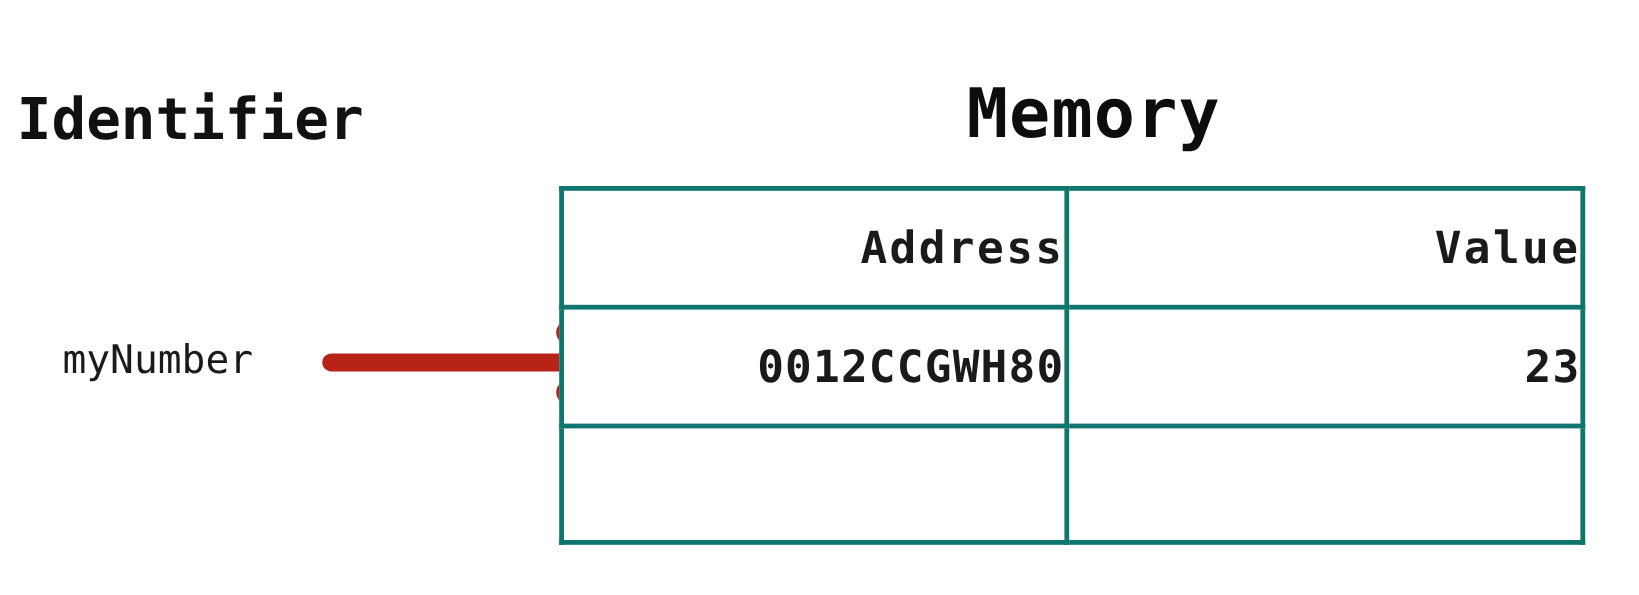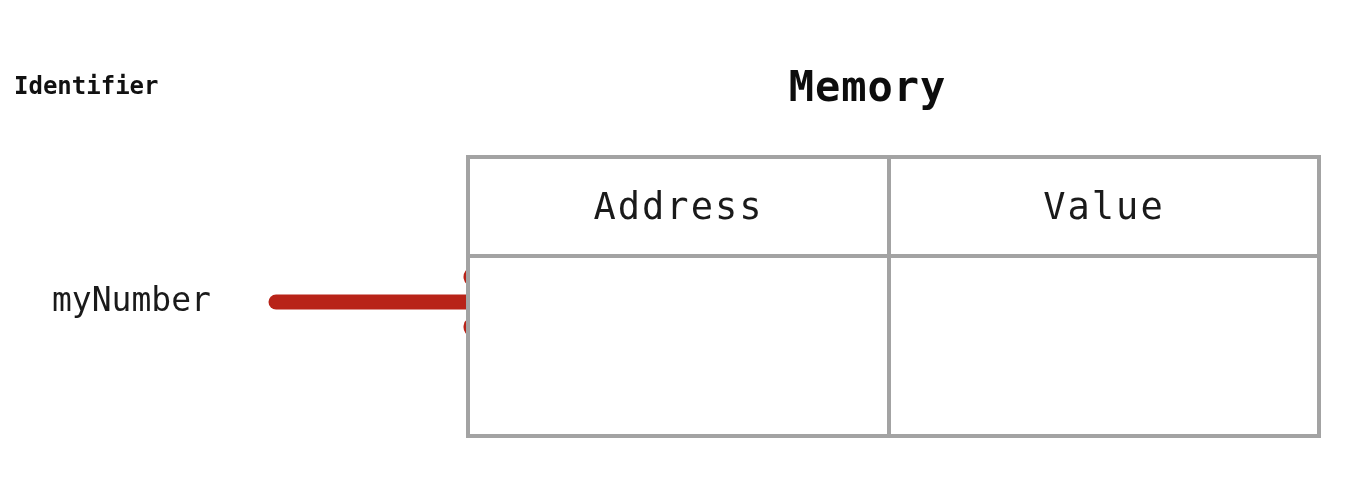--- a/index.html
+++ b/index.html
@@ -15,21 +15,21 @@
     font-family: "DejaVu Sans Mono", "Liberation Mono", monospace;
     -webkit-font-smoothing: antialiased;
   }
 
   
   #identifier-heading {
     position: absolute;
     left: 14px;
     top: 72px;
     font-family: "DejaVu Sans Mono", "Liberation Mono", monospace;
-    font-size: 24px;
+    font-size: 48px;
     font-weight: 700;
     color: #111111;
     letter-spacing: 0px;
     white-space: nowrap;
   }
 
   #identifier-name {
     position: absolute;
     left: 36px;
     top: 280px;
@@ -37,26 +37,26 @@
     font-size: 33px;
     font-weight: 400;
     color: #1a1a1a;
     white-space: nowrap;
     margin-left: 16px;
   }
 
   
   #memory-heading {
     position: absolute;
-    left: 442px;
+    left: 486px;
     top: 62px;
     width: 851px;
     text-align: center;
     font-family: "DejaVu Sans Mono", "Liberation Mono", monospace;
-    font-size: 42px;
+    font-size: 57px;
     font-weight: 700;
     color: #0d0d0d;
     letter-spacing: 1px;
   }
 
   
   #pointer-arrow {
     position: absolute;
     left: 268px;
     top: 266px;
@@ -74,28 +74,28 @@
     height: 283px;
     border-collapse: collapse;
     table-layout: fixed;
     background: #ffffff;
   }
   #memory-table col.col-address { width: 421px; }
   #memory-table col.col-value   { width: 430px; }
 
   #memory-table th,
   #memory-table td {
-    border: 4px solid #a3a3a3;
+    border: 4px solid #0f766e;
     margin: 0;
     padding: 0;
-    text-align: center;
+    text-align: right;
     vertical-align: middle;
     background: #ffffff;
     font-family: "DejaVu Sans Mono", "Liberation Mono", monospace;
-    font-weight: 400;
+    font-weight: 700;
     color: #1a1a1a;
   }
 
   #memory-table thead th {
     height: 95px;
     font-size: 37px;
     letter-spacing: 2px;
   }
 
   #memory-table tbody tr.data-row td {
@@ -136,20 +136,28 @@
     <tr>
       <th>
         <span>Address</span>
       </th>
       <th>
         <span>Value</span>
       </th>
     </tr>
   </thead>
   <tbody>
+    <tr class="data-row">
+      <td>
+        <span class="cell-address-text">0012CCGWH80</span>
+      </td>
+      <td>
+        <span class="cell-value-text">23</span>
+      </td>
+    </tr>
     <tr class="empty-row">
       <td>
         <span class="cell-address-text"></span>
       </td>
       <td>
         <span class="cell-value-text"></span>
       </td>
     </tr>
   </tbody>
 </table>

